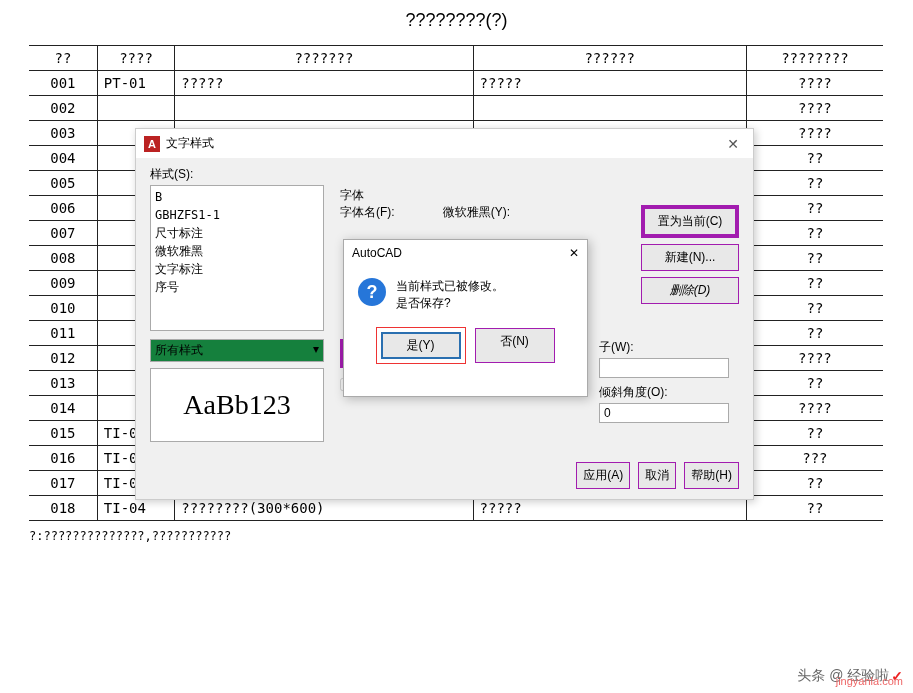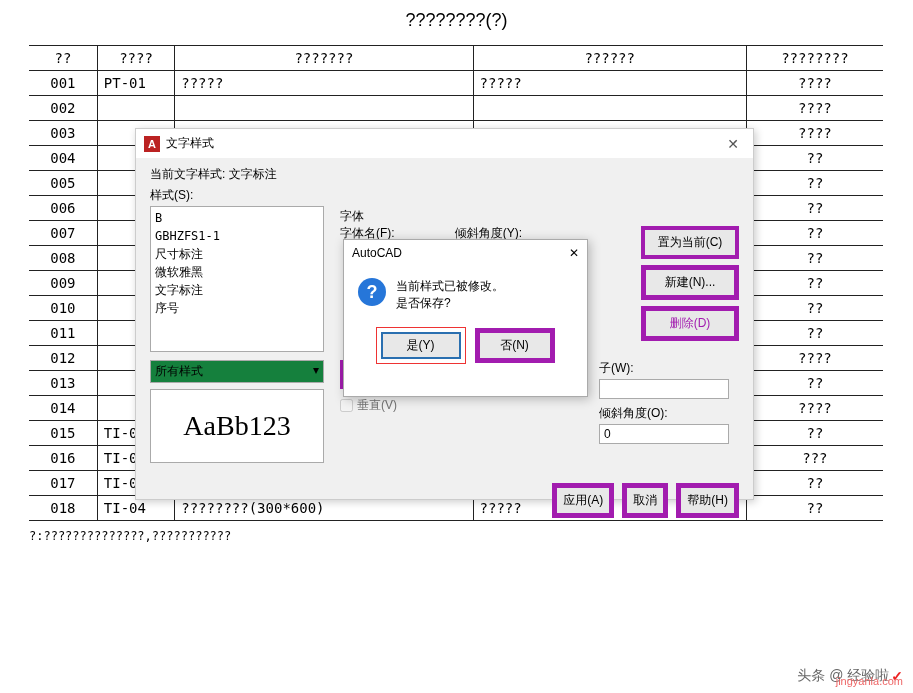--- a/index.html
+++ b/index.html
@@ -21,24 +21,24 @@
 .dlg-title .a-icon { width: 16px; height: 16px; display: inline-flex; align-items: center; justify-content: center; background: #b22; color: #fff; font-weight: bold; font-size: 11px; margin-right: 6px; }
 .dlg-title .ttl { flex: 1; }
 .dlg-title .close { width: 24px; text-align: center; color: #555; cursor: pointer; font-size: 14px; }
 .dlg-body { padding: 8px 14px 12px; }
 .cur-style { margin-bottom: 4px; }
 .style-lbl { margin-bottom: 2px; }
 .row1 { display: flex; gap: 8px; align-items: flex-start; }
 .style-list { width: 174px; height: 146px; background: #fff; border: 1px solid #aaa; overflow: auto; padding: 2px 4px; line-height: 18px; font-family: SimSun, monospace; font-size: 12px; }
 .style-list .item { cursor: pointer; }
 .font-area { flex: 1; padding: 2px 8px 0; }
-.font-area .labels { display: flex; gap: 60px; margin-bottom: 4px; }
+.font-area .labels { display: flex; gap: 48px; margin-bottom: 4px; }
 .btn-col { width: 98px; display: flex; flex-direction: column; gap: 6px; padding-top: 20px; }
-.btn { background: #e8e8e8; border: 5px solid #a21caf; padding: 4px 6px; text-align: center; cursor: pointer; font-size: 12px; }
-.btn.disabled { color: #a21caf; }
+.btn { background: #e8e8e8; border: 1px solid #a21caf; padding: 4px 6px; text-align: center; cursor: pointer; font-size: 12px; }
+.btn.disabled { color: #000000; font-style: italic; }
 .hi-red { border: 4px solid #a21caf; }
 .row2 { display: flex; gap: 8px; margin-top: 8px; }
 .filter-col { width: 174px; }
 .filter-sel { width: 100%; border: 1px solid #aaa; background: #15803d; padding: 2px 4px; display: flex; justify-content: space-between; cursor: pointer; }
 .preview { margin-top: 6px; width: 174px; height: 74px; border: 1px solid #aaa; background: #fff; display: flex; align-items: center; justify-content: center; font-family: SimSun, serif; font-size: 28px; }
 .effects { flex: 1; padding-left: 8px; }
 .chk { display: flex; align-items: center; gap: 4px; margin-bottom: 8px; }
 .chk input { width: 13px; height: 13px; }
 .size-col { width: 140px; }
 .size-col .srow { margin-bottom: 6px; }
@@ -206,39 +206,35 @@
 
 <div class="footnote">?:??????????????,???????????</div>
 
 <div class="dlg-text">
   <div class="dlg-title">
     <span class="a-icon">A</span>
     <span class="ttl">文字样式</span>
     <span class="close">✕</span>
   </div>
   <div class="dlg-body">
-    <div class="cur-style">
-      <span>当前文字样式:</span>
-      <span>文字标注</span>
-    </div>
     <div class="style-lbl">样式(S):</div>
     <div class="row1">
       <div class="style-list" id="stylelist">
           <div class="item">B</div>
           <div class="item">GBHZFS1-1</div>
           <div class="item">尺寸标注</div>
           <div class="item">微软雅黑</div>
           <div class="item">文字标注</div>
           <div class="item">序号</div>
         </div>
       <div class="font-area">
         <div>字体</div>
         <div class="labels">
           <span>字体名(F):</span>
-          <span>倾斜角度(Y):</span>
+          <span>微软雅黑(Y):</span>
         </div>
       </div>
       <div class="btn-col">
         <div class="btn hi-red">置为当前(C)</div>
         <div class="btn">新建(N)...</div>
         <div class="btn disabled">删除(D)</div>
       </div>
     </div>
     <div class="row2">
       <div class="filter-col">

